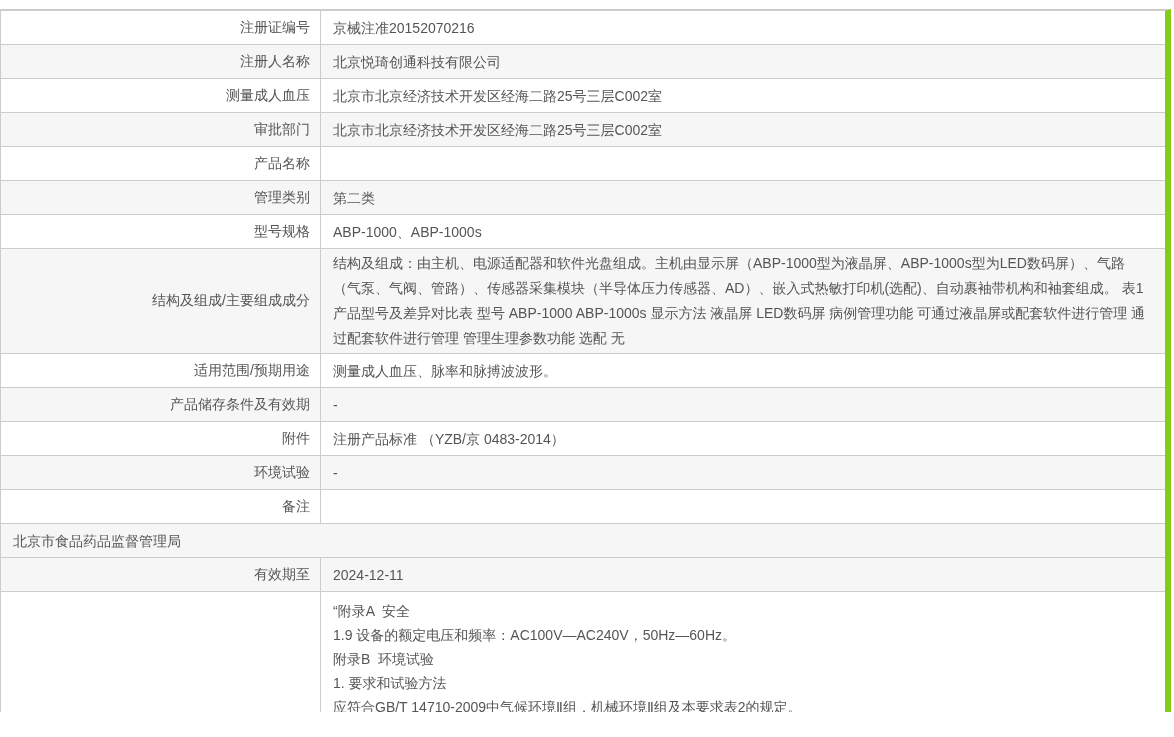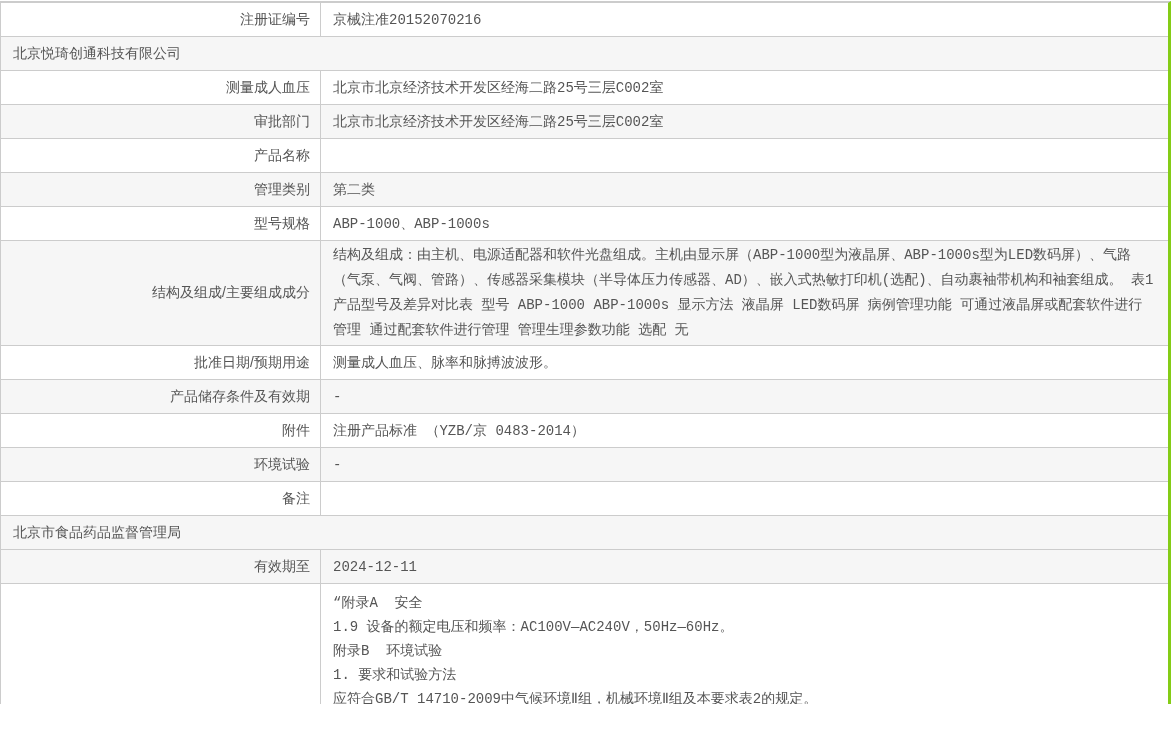--- a/index.html
+++ b/index.html
@@ -7,24 +7,24 @@
     padding: 0;
     width: 1174px;
     height: 737px;
     overflow: hidden;
     background: #ffffff;
     font-family: "Liberation Sans", "DejaVu Sans", sans-serif;
   }
   .reg-table {
     box-sizing: border-box;
     width: 1171px;
-    margin-top: 1px;
+    margin-top: 9px;
     border-top: 2px solid #cccccc;
     border-left: 1px solid #cccccc;
-    border-right: 3px solid #84cc16;
+    border-right: 6px solid #84cc16;
     background: #ffffff;
   }
   .row {
     box-sizing: border-box;
     display: flex;
     height: 34px;
     border-bottom: 1px solid #cccccc;
     background: #ffffff;
   }
   .row.alt { background: #f6f6f6; }
@@ -46,21 +46,20 @@
   .cell-value {
     box-sizing: border-box;
     flex: 1 1 auto;
     display: flex;
     align-items: center;
     padding-left: 12px;
     padding-right: 14px;
     color: #555555;
     font-size: 14px;
     overflow: hidden;
-    font-family: Liberation Mono, monospace;
   }
   .cell-value .text {
     white-space: pre-wrap;
     line-height: 20px;
   }
   .row.tall .cell-value .text { line-height: 25px; }
   .row.last .cell-value {
     align-items: flex-start;
     padding-top: 7px;
   }
@@ -76,20 +75,21 @@
 <div class="reg-table">
 
   <div class="row">
     <div class="cell-label">注册证编号</div>
     <div class="cell-value">
         <span class="text">京械注准20152070216</span>
       </div>
   </div>
 
   <div class="row alt">
+    <div class="cell-label">注册人名称</div>
     <div class="cell-value">
         <span class="text">北京悦琦创通科技有限公司</span>
       </div>
   </div>
 
   <div class="row">
     <div class="cell-label">测量成人血压</div>
     <div class="cell-value">
         <span class="text">北京市北京经济技术开发区经海二路25号三层C002室</span>
       </div>
@@ -121,21 +121,21 @@
   </div>
 
   <div class="row alt tall">
     <div class="cell-label">结构及组成/主要组成成分</div>
     <div class="cell-value">
         <span class="text">结构及组成：由主机、电源适配器和软件光盘组成。主机由显示屏（ABP-1000型为液晶屏、ABP-1000s型为LED数码屏）、气路（气泵、气阀、管路）、传感器采集模块（半导体压力传感器、AD）、嵌入式热敏打印机(选配)、自动裹袖带机构和袖套组成。 表1 产品型号及差异对比表 型号 ABP-1000 ABP-1000s 显示方法 液晶屏 LED数码屏 病例管理功能 可通过液晶屏或配套软件进行管理 通过配套软件进行管理 管理生理参数功能 选配 无</span>
       </div>
   </div>
 
   <div class="row">
-    <div class="cell-label">批准日期/预期用途</div>
+    <div class="cell-label">适用范围/预期用途</div>
     <div class="cell-value">
         <span class="text">测量成人血压、脉率和脉搏波波形。</span>
       </div>
   </div>
 
   <div class="row alt">
     <div class="cell-label">产品储存条件及有效期</div>
     <div class="cell-value">
         <span class="text">-</span>
       </div>

